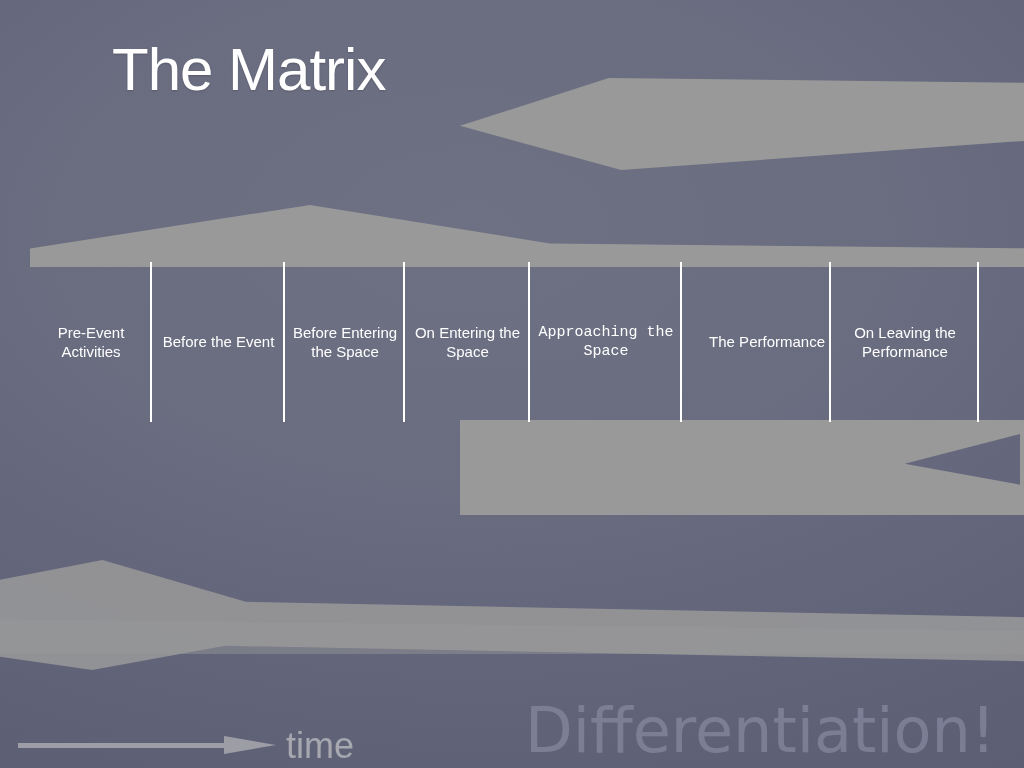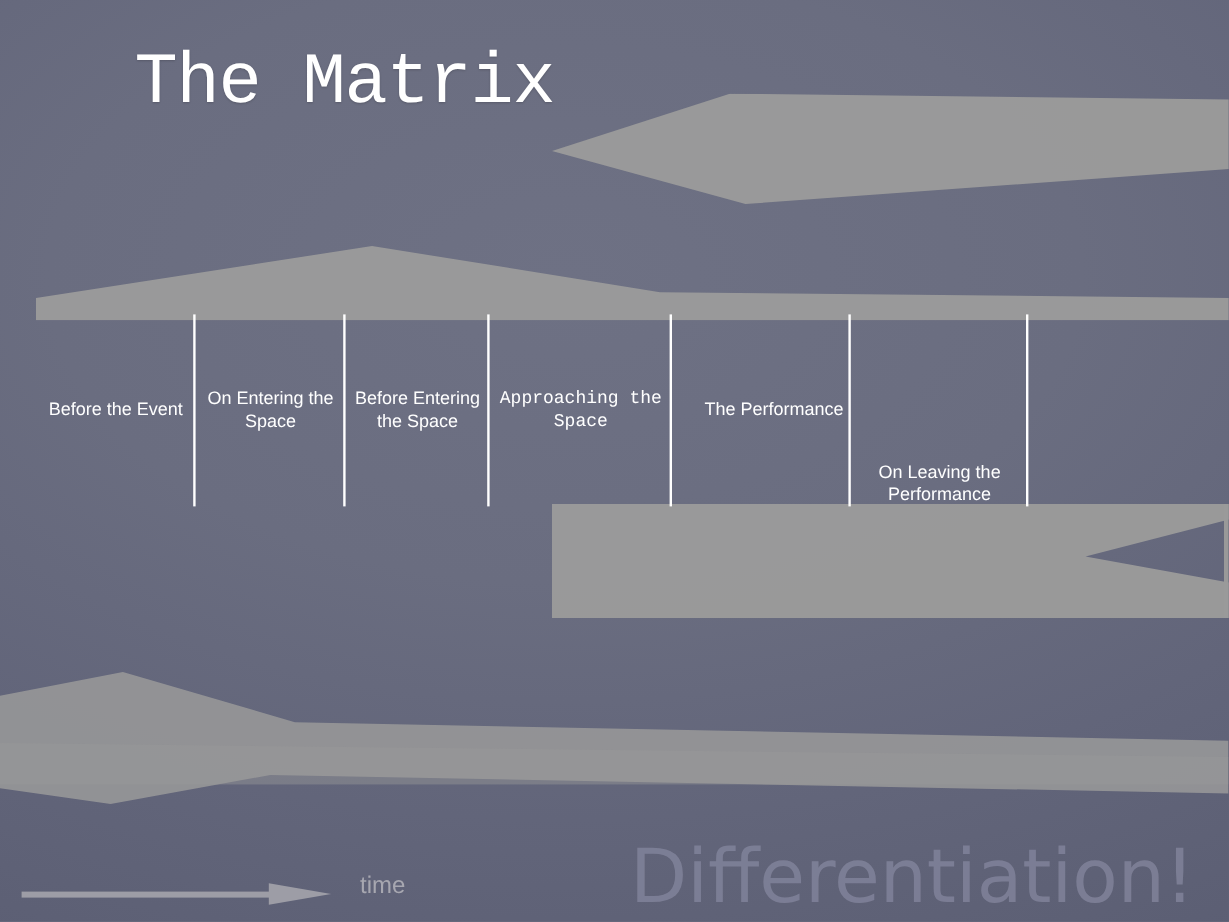--- a/index.html
+++ b/index.html
@@ -41,21 +41,21 @@
   .rib5{
     left:0px;top:596px;width:1024px;height:58px;
     clip-path:polygon(0% 40%, 100% 60%, 100% 100%, 0% 100%);
     opacity:.45;
   }
 
   #title{
     position:absolute;left:112px;top:40px;
     color:#ffffff;font-size:60px;line-height:1;
     font-weight:400;letter-spacing:-1px;
-    font-family:Liberation Mono, monospace;
+    font-family:Liberation Sans, sans-serif;
     text-shadow:0 1px 2px rgba(0,0,0,.18);
   }
 
   
   #matrix{
     position:absolute;left:30px;top:262px;width:964px;height:160px;
     display:flex;align-items:stretch;
   }
   .col{
     position:relative;
@@ -77,22 +77,22 @@
   }
   #time-axis .bar{
     position:absolute;left:0;top:7px;width:212px;height:5px;background:#9d9da6;
   }
   #time-axis .head{
     position:absolute;left:206px;top:0px;width:0;height:0;
     border-top:9px solid transparent;border-bottom:9px solid transparent;
     border-left:52px solid #9d9da6;
   }
   #time-label{
-    position:absolute;left:300px;top:728px;
-    color:#a7a7b0;font-size:20px;line-height:1;
+    position:absolute;left:286px;top:728px;
+    color:#a7a7b0;font-size:36px;line-height:1;
   }
   #diff-word{
     position:absolute;left:525px;top:700px;
     color:#81839a;font-size:62px;line-height:1;white-space:nowrap;
     font-family:"DejaVu Sans", sans-serif;
     opacity:.85;
   }
 </style>
 </head>
 <body>
@@ -102,41 +102,45 @@
   <div class="ribbon rib1"></div>
   <div class="ribbon rib2"></div>
   <div class="ribbon rib3"></div>
   <div class="ribbon rib3b"></div>
   <div class="ribbon rib4"></div>
   <div class="ribbon rib5"></div>
 
   <div id="title">The Matrix</div>
 
   <div id="matrix">
+    <div class="col" style="flex:0 0 122px;">
+      <span class="lbl">Pre-Event Activities</span>
+      <span class="divider"></span>
+    </div>
     <div class="col" style="flex:0 0 133px;justify-content:center;">
       <span class="lbl">Before the Event</span>
       <span class="divider"></span>
     </div>
+    <div class="col" style="flex:0 0 120px;">
+      <span class="lbl">Before Entering the Space</span>
+      <span class="divider"></span>
+    </div>
     <div class="col" style="flex:0 0 125px;">
       <span class="lbl">On Entering the Space</span>
-      <span class="divider"></span>
-    </div>
-    <div class="col" style="flex:0 0 120px;">
-      <span class="lbl">Before Entering the Space</span>
       <span class="divider"></span>
     </div>
     <div class="col" style="flex:0 0 152px;font-family:Liberation Mono, monospace;">
       <span class="lbl">Approaching the Space</span>
       <span class="divider"></span>
     </div>
     <div class="col" style="flex:0 0 149px;justify-content:flex-end;">
       <span class="lbl">The Performance</span>
       <span class="divider"></span>
     </div>
-    <div class="col" style="flex:0 0 148px;align-items:flex-end;">
+    <div class="col" style="flex:0 0 148px;">
       <span class="lbl">On Leaving the Performance</span>
       <span class="divider"></span>
     </div>
     <div class="col" style="flex:1 1 auto;">
       <span class="lbl"></span>
     </div>
   </div>
 
   <div id="diff-word">Differentiation!</div>
 

